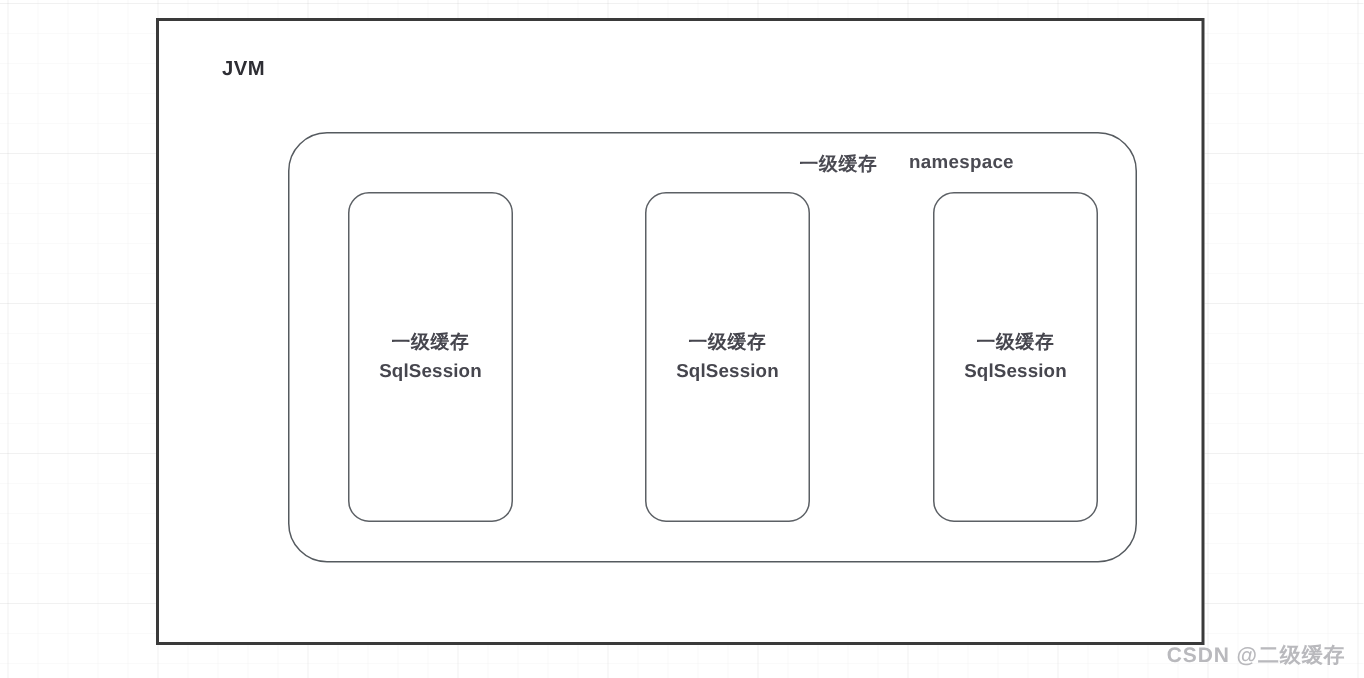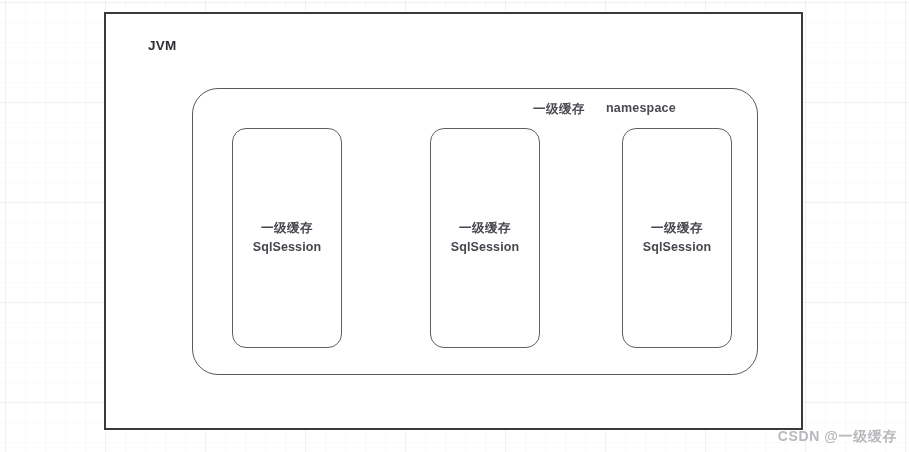--- a/index.html
+++ b/index.html
@@ -150,15 +150,15 @@
     </div>
   </div>
 
   <div class="l1-box b3">
     <div class="l1-text">
       <span class="cn">一级缓存</span>
       <span class="en">SqlSession</span>
     </div>
   </div>
 
-  <div class="watermark">CSDN @一级缓存</div>
+  <div class="watermark">CSDN @二级缓存</div>
 
 </div>
 
 </body></html>

